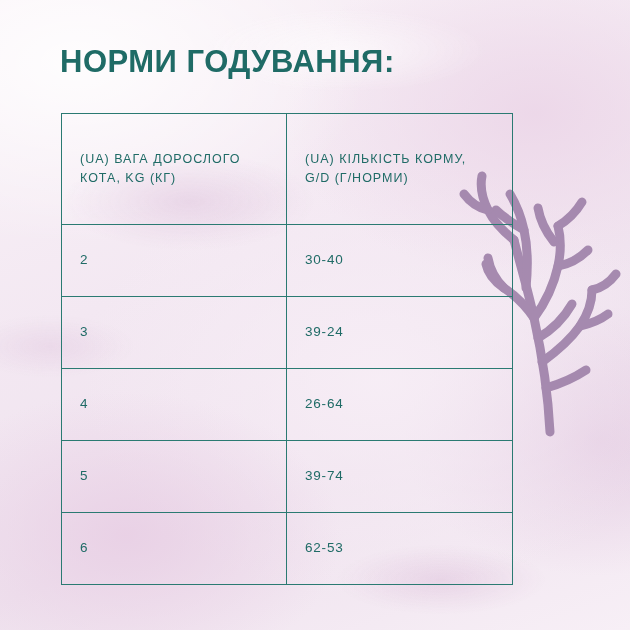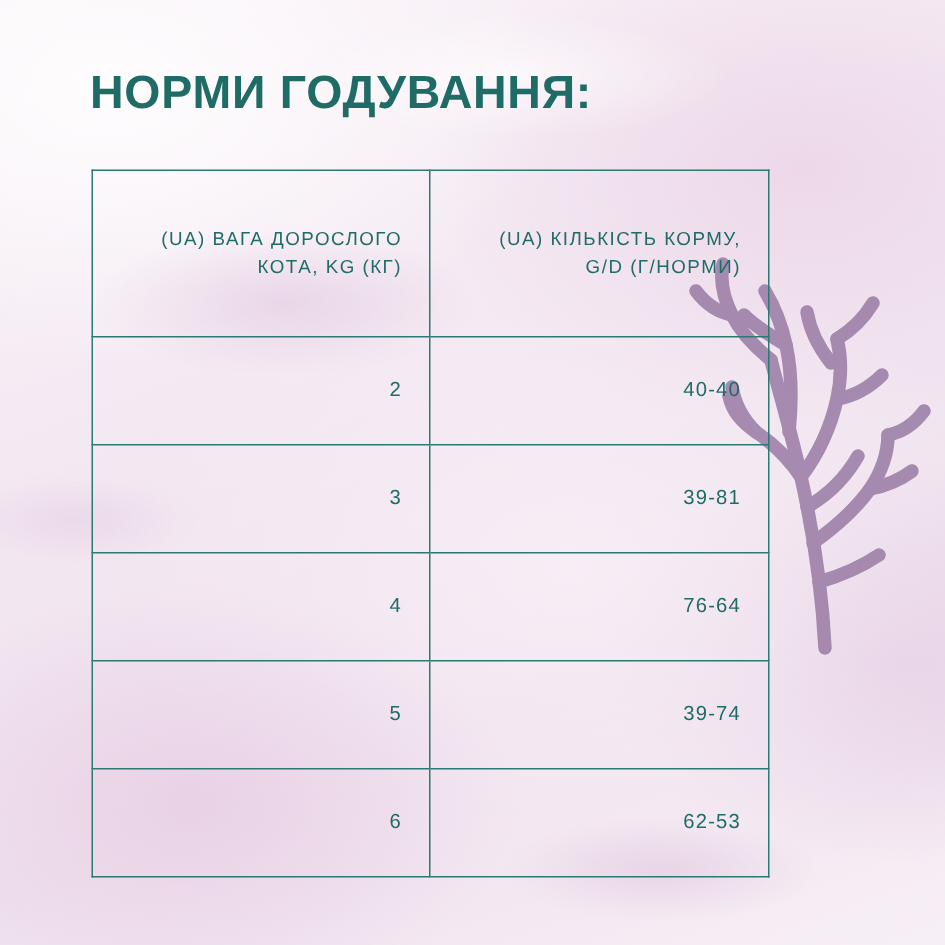--- a/index.html
+++ b/index.html
@@ -62,21 +62,20 @@
   .table-wrap {
     position: absolute;
     left: 61px;
     top: 113px;
     width: 377px;
   }
   table.norms {
     border-collapse: collapse;
     width: 377px;
     table-layout: fixed;
-    text-align: right;
   }
   table.norms td {
     border: 1px solid #2a7a72;
     vertical-align: middle;
     padding: 0 18px;
     color: #1f6b66;
     font-size: 13px;
     letter-spacing: 0.9px;
     line-height: 1.55;
   }
@@ -126,29 +125,29 @@
 
   <div class="table-wrap">
     <table class="norms">
       <tbody>
         <tr class="header">
           <td class="col-a">(UA) ВАГА ДОРОСЛОГО КОТА, KG (КГ)</td>
           <td class="col-b">(UA) КІЛЬКІСТЬ КОРМУ, G/D (Г/НОРМИ)</td>
         </tr>
         <tr class="data">
           <td class="col-a">2</td>
-          <td class="col-b">40-40</td>
+          <td class="col-b">30-40</td>
         </tr>
         <tr class="data">
           <td class="col-a">3</td>
-          <td class="col-b">39-81</td>
+          <td class="col-b">39-24</td>
         </tr>
         <tr class="data">
           <td class="col-a">4</td>
-          <td class="col-b">76-64</td>
+          <td class="col-b">26-64</td>
         </tr>
         <tr class="data">
           <td class="col-a">5</td>
           <td class="col-b">39-74</td>
         </tr>
         <tr class="data">
           <td class="col-a">6</td>
           <td class="col-b">62-53</td>
         </tr>
       </tbody>

